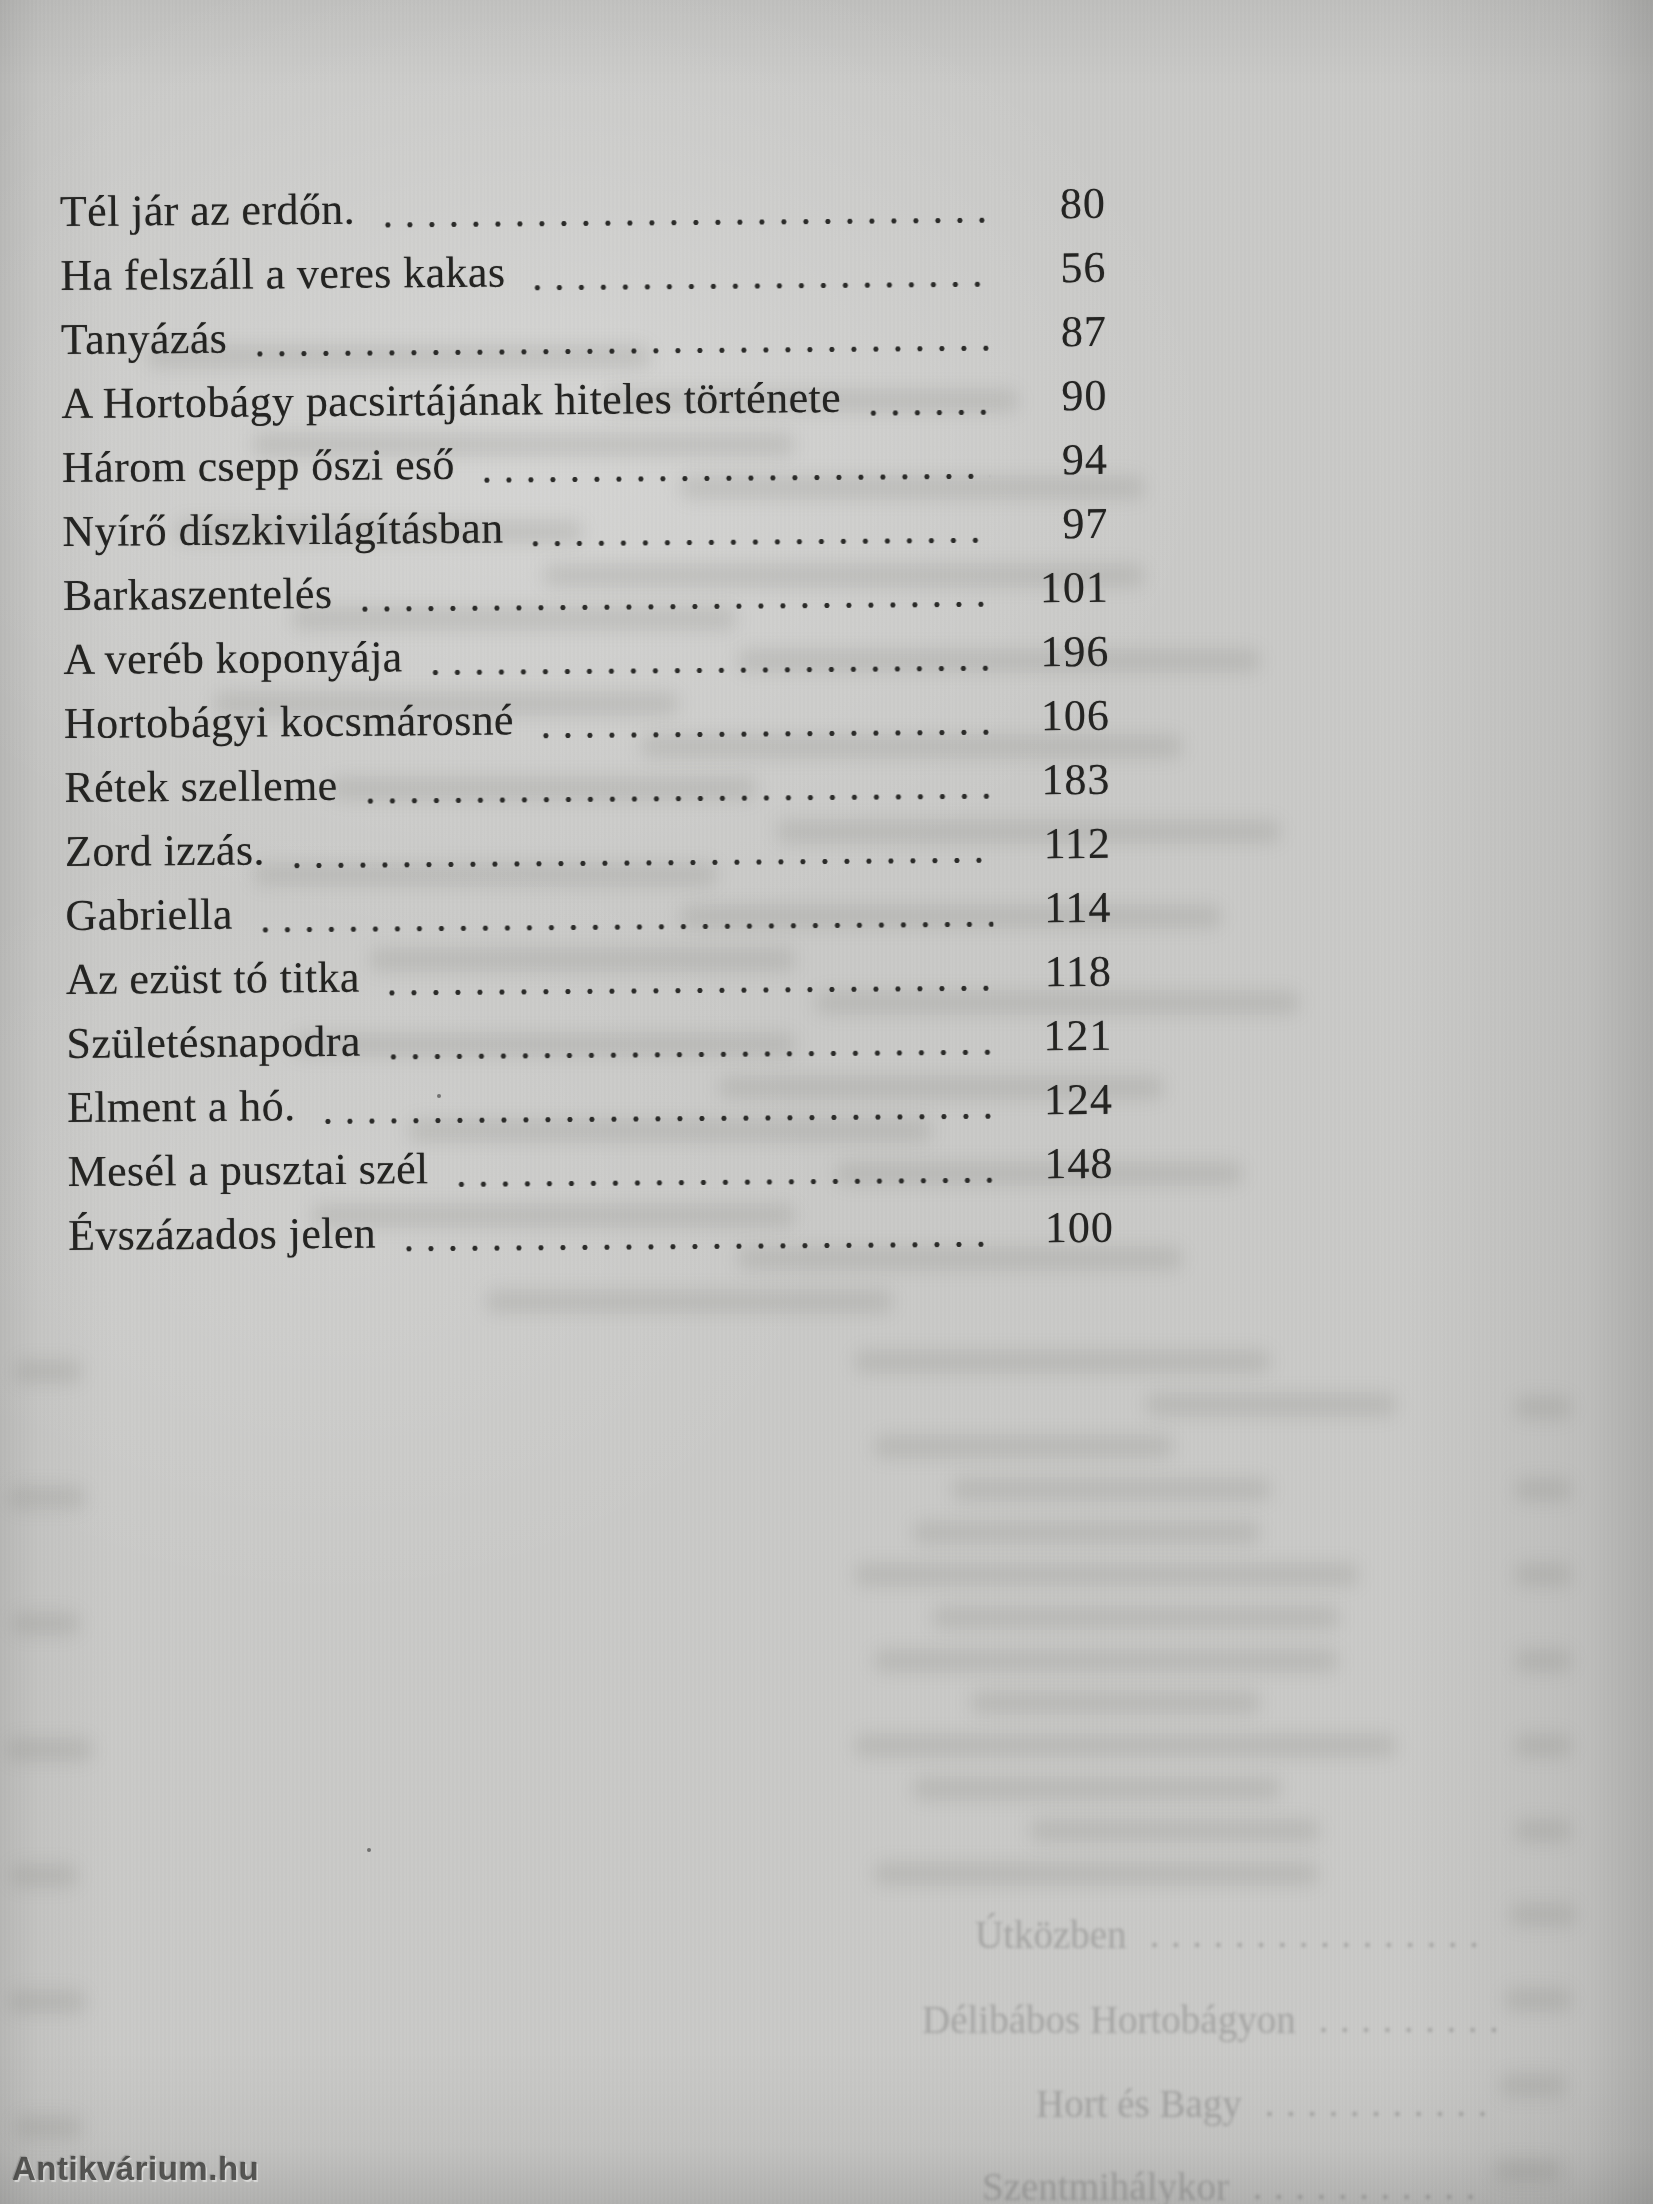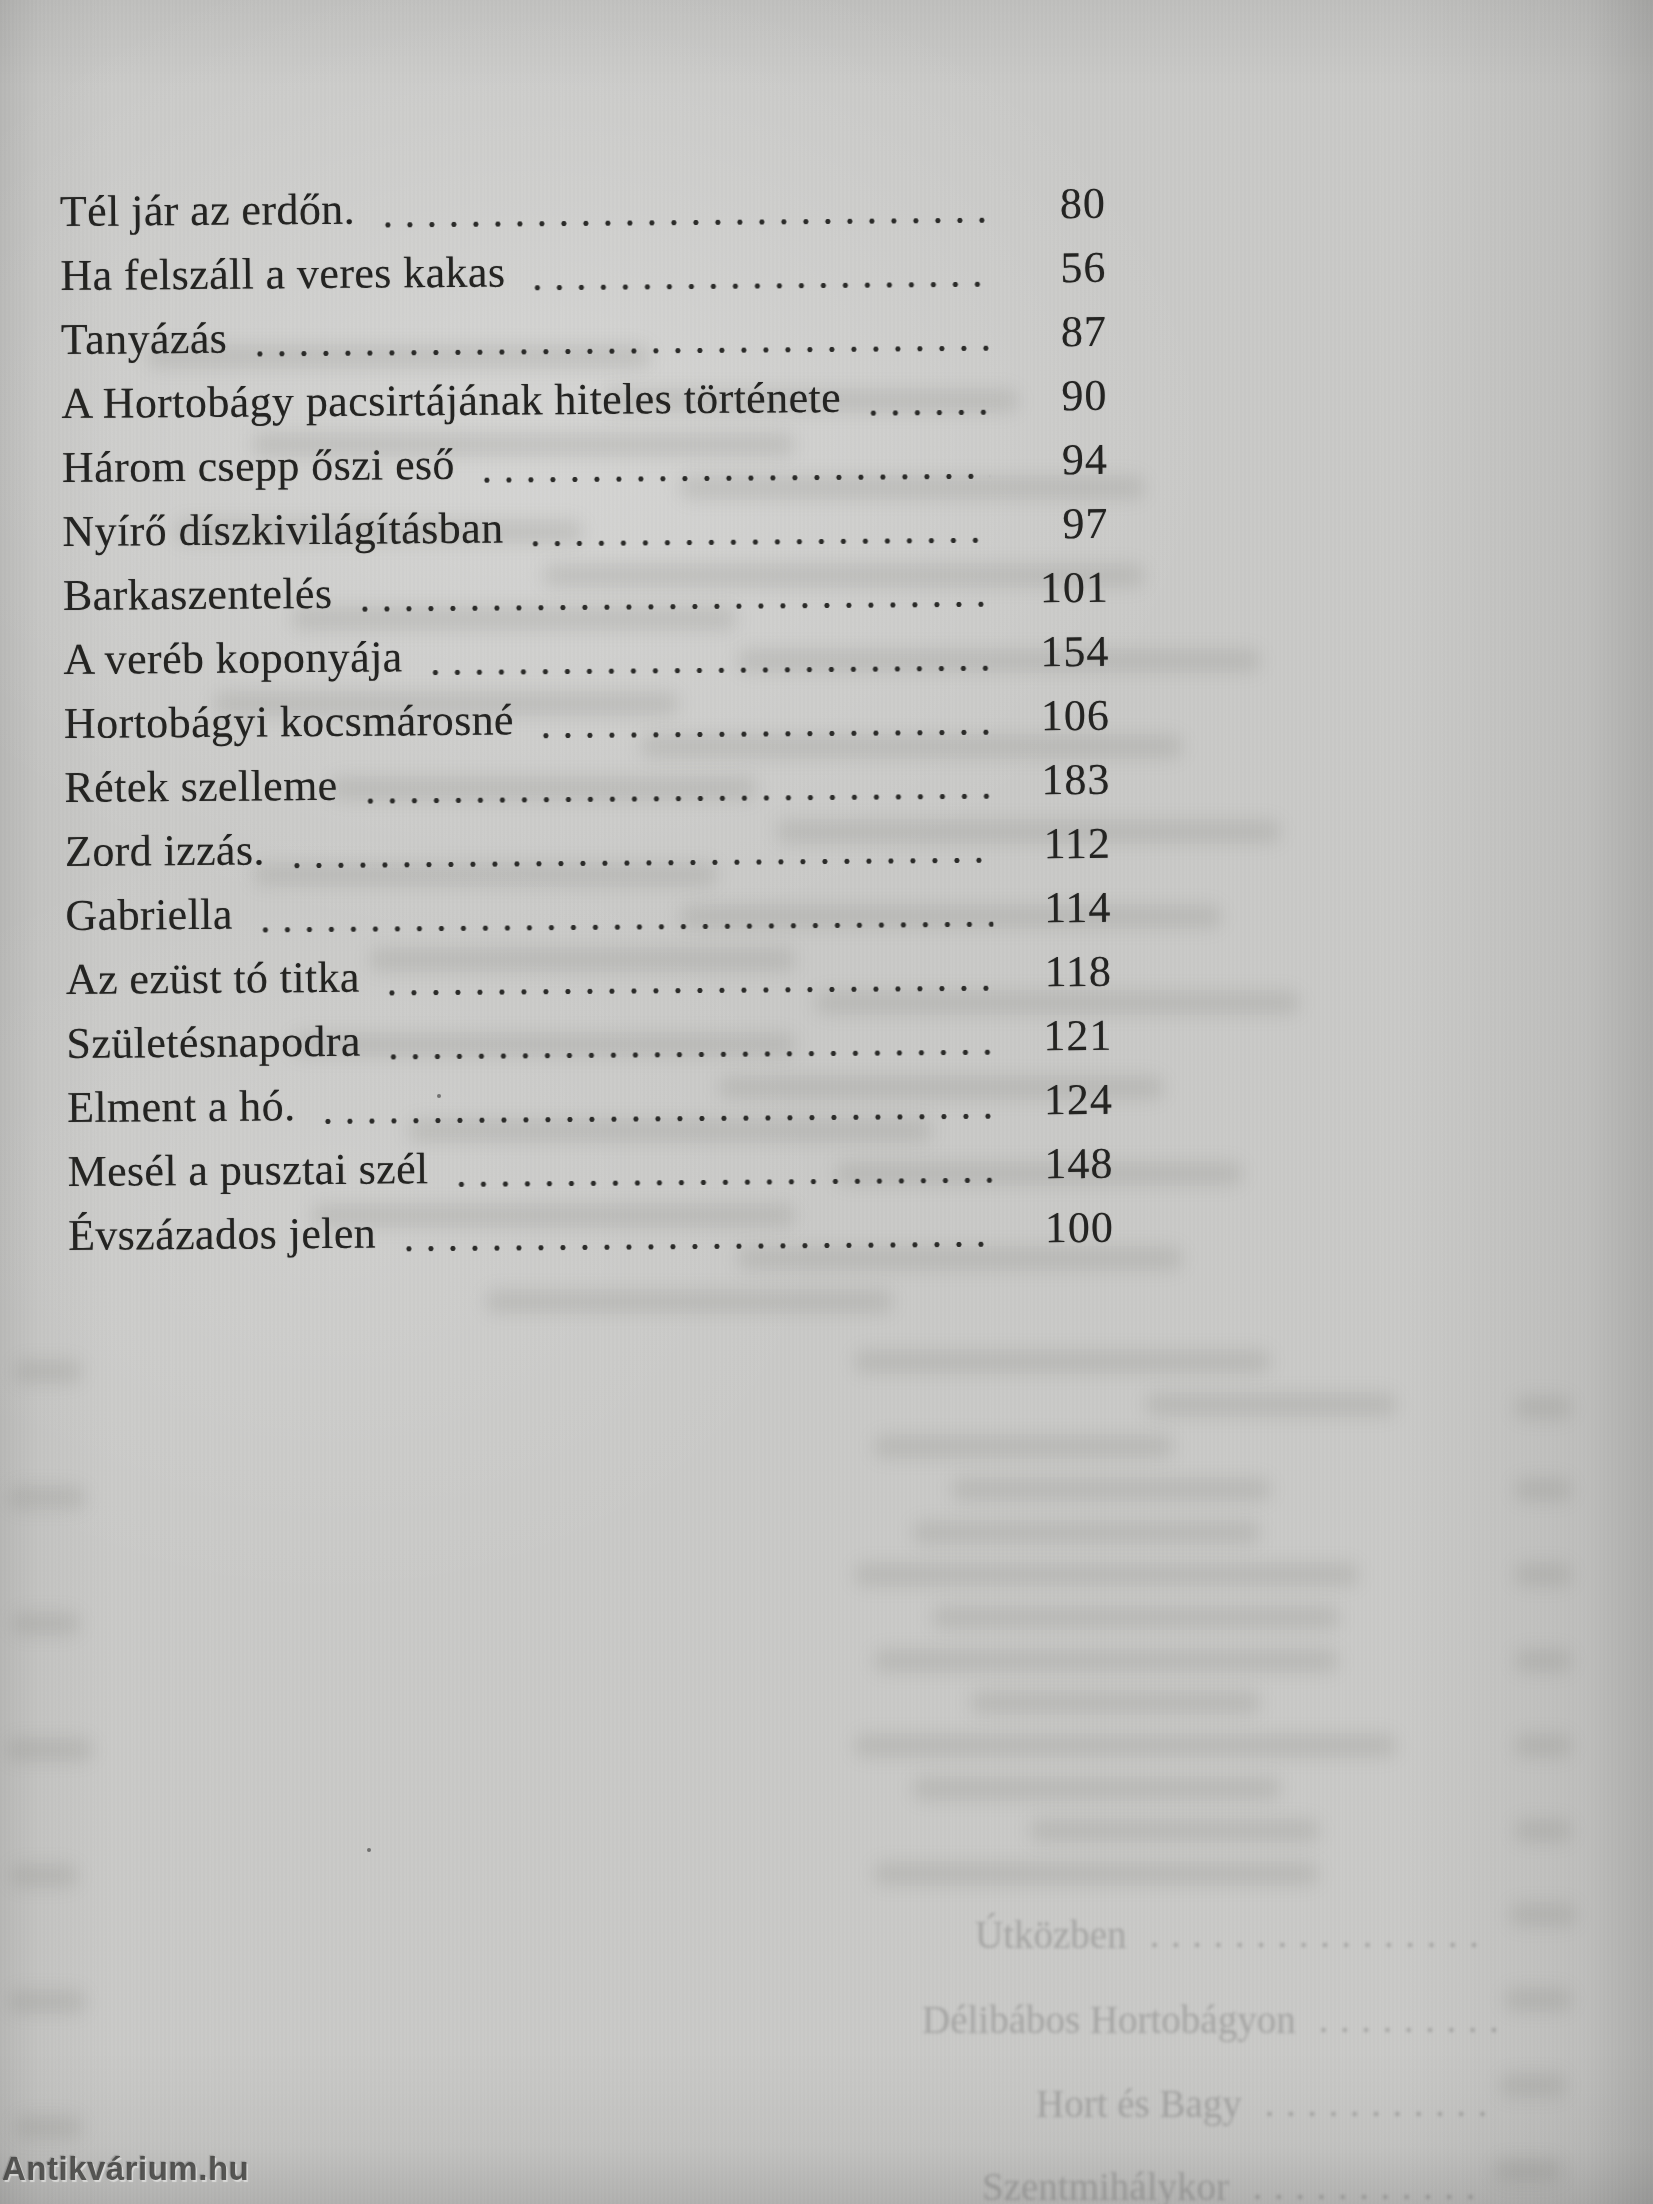--- a/index.html
+++ b/index.html
@@ -55,21 +55,21 @@
     font-size:39px;white-space:nowrap;
   }
   .ghost-line .gleader{
     flex:1;height:49px;margin-left:13.6px;align-self:stretch;
     background-image:radial-gradient(circle, rgba(84,84,82,0.30) 1.9px, rgba(0,0,0,0) 2.6px);
     background-size:21.3px 5.8px;background-repeat:repeat-x;background-position:3.9px 32px;
   }
   .speck{position:absolute;width:3.9px;height:3.9px;border-radius:50%;background:rgba(40,40,40,0.55);}
   
   .watermark{
-    position:absolute;left:2px;top:2150px;
+    position:absolute;left:12px;top:2150px;
     font-family:"Liberation Sans","DejaVu Sans",sans-serif;
     font-weight:bold;font-size:33px;letter-spacing:0.5px;
     color:rgba(68,68,66,0.88);
     text-shadow:1.5px 1.5px 1px rgba(235,235,233,0.65), -1px -1px 1px rgba(40,40,40,0.22);
   }
 </style>
 </head>
 <body>
 
 <div class="page">
@@ -178,21 +178,21 @@
         <span class="n">97</span>
       </div>
       <div class="row">
         <span class="t">Barkaszentelés</span>
         <span class="leader"></span>
         <span class="n">101</span>
       </div>
       <div class="row">
         <span class="t">A veréb koponyája</span>
         <span class="leader"></span>
-        <span class="n">154</span>
+        <span class="n">196</span>
       </div>
       <div class="row">
         <span class="t">Hortobágyi kocsmárosné</span>
         <span class="leader"></span>
         <span class="n">106</span>
       </div>
       <div class="row">
         <span class="t">Rétek szelleme</span>
         <span class="leader"></span>
         <span class="n">183</span>

